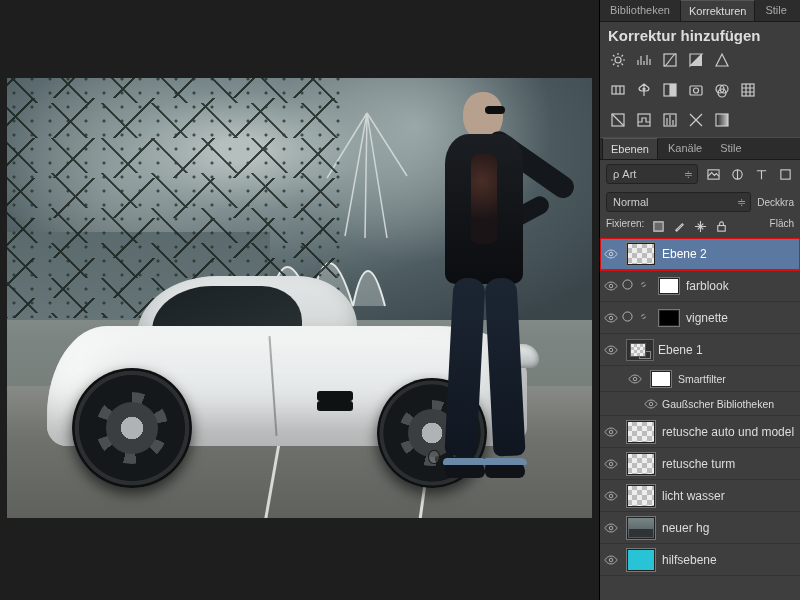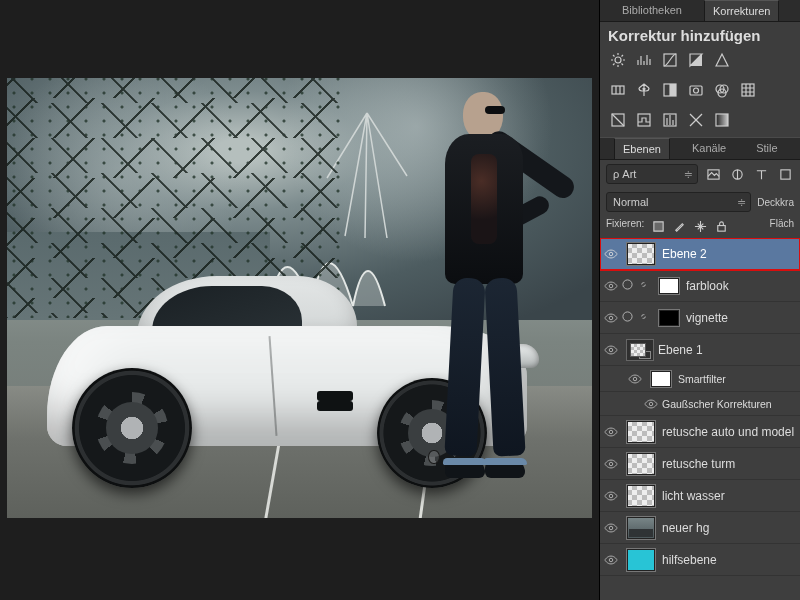--- a/index.html
+++ b/index.html
@@ -101,21 +101,21 @@
     background:#6a89a8; border-radius:6px 8px 2px 2px; }
   .shoe.l { left:-2px; } .shoe.r { right:-4px; }
   .cursor-mark { position:absolute; left:421px; top:372px; width:12px; height:14px;
     border:1.5px solid #1a1a1a; border-radius:50%/55%; background:rgba(255,255,255,.15); }
 
   
   .right { width:201px; background:#3d3d3d; display:flex; flex-direction:column;
     border-left:1px solid #000; }
   .tab-strip { display:flex; gap:2px; background:#2c2c2c; height:22px;
     border-bottom:1px solid #1a1a1a; padding-left:2px; }
-  .tab { padding:4px 8px 0; color:#aaa; font-size:11px; cursor:default;margin-left:12px; }
+  .tab { padding:4px 8px 0; color:#aaa; font-size:11px; cursor:default; }
   .tab.active { background:#3d3d3d; color:#ddd; border-top:1px solid #555;
     border-left:1px solid #1a1a1a; border-right:1px solid #1a1a1a; }
   .panel-hdr { padding:5px 8px 3px; color:#ddd; font-weight:bold; font-size:15px; }
   .icon-grid { display:flex; flex-wrap:wrap; gap:6px; padding:4px 8px 8px; }
   .adj-ico { width:20px; height:18px; display:flex; align-items:center; justify-content:center;
     color:#ccc; border-radius:2px; }
   .adj-ico svg { width:16px; height:16px; stroke:#ccc; fill:none; stroke-width:1.2; }
   .sep { height:1px; background:#2a2a2a; border-top:1px solid #4a4a4a; }
 
   .layers-panel { flex:1; display:flex; flex-direction:column; background:#3e3e3e; }
@@ -457,21 +457,21 @@
         <div class="thumb white small"></div>
         <div class="lname smartfilter">Smartfilter</div>
       </div>
       <div class="layer child2">
         <div class="eye">
             <svg viewBox="0 0 16 16" fill="none" stroke="#bbb">
               <path d="M1 8s2.5-4.5 7-4.5S15 8 15 8s-2.5 4.5-7 4.5S1 8 1 8z"></path>
               <circle cx="8" cy="8" r="2"></circle>
             </svg>
           </div>
-        <div class="lname smartfilter">Gaußscher Korrekturen</div>
+        <div class="lname smartfilter">Gaußscher Bibliotheken</div>
       </div>
 
       <div class="layer">
         <div class="eye">
             <svg viewBox="0 0 16 16" fill="none" stroke="#bbb">
               <path d="M1 8s2.5-4.5 7-4.5S15 8 15 8s-2.5 4.5-7 4.5S1 8 1 8z"></path>
               <circle cx="8" cy="8" r="2"></circle>
             </svg>
           </div>
         <div class="thumb checker"></div>

